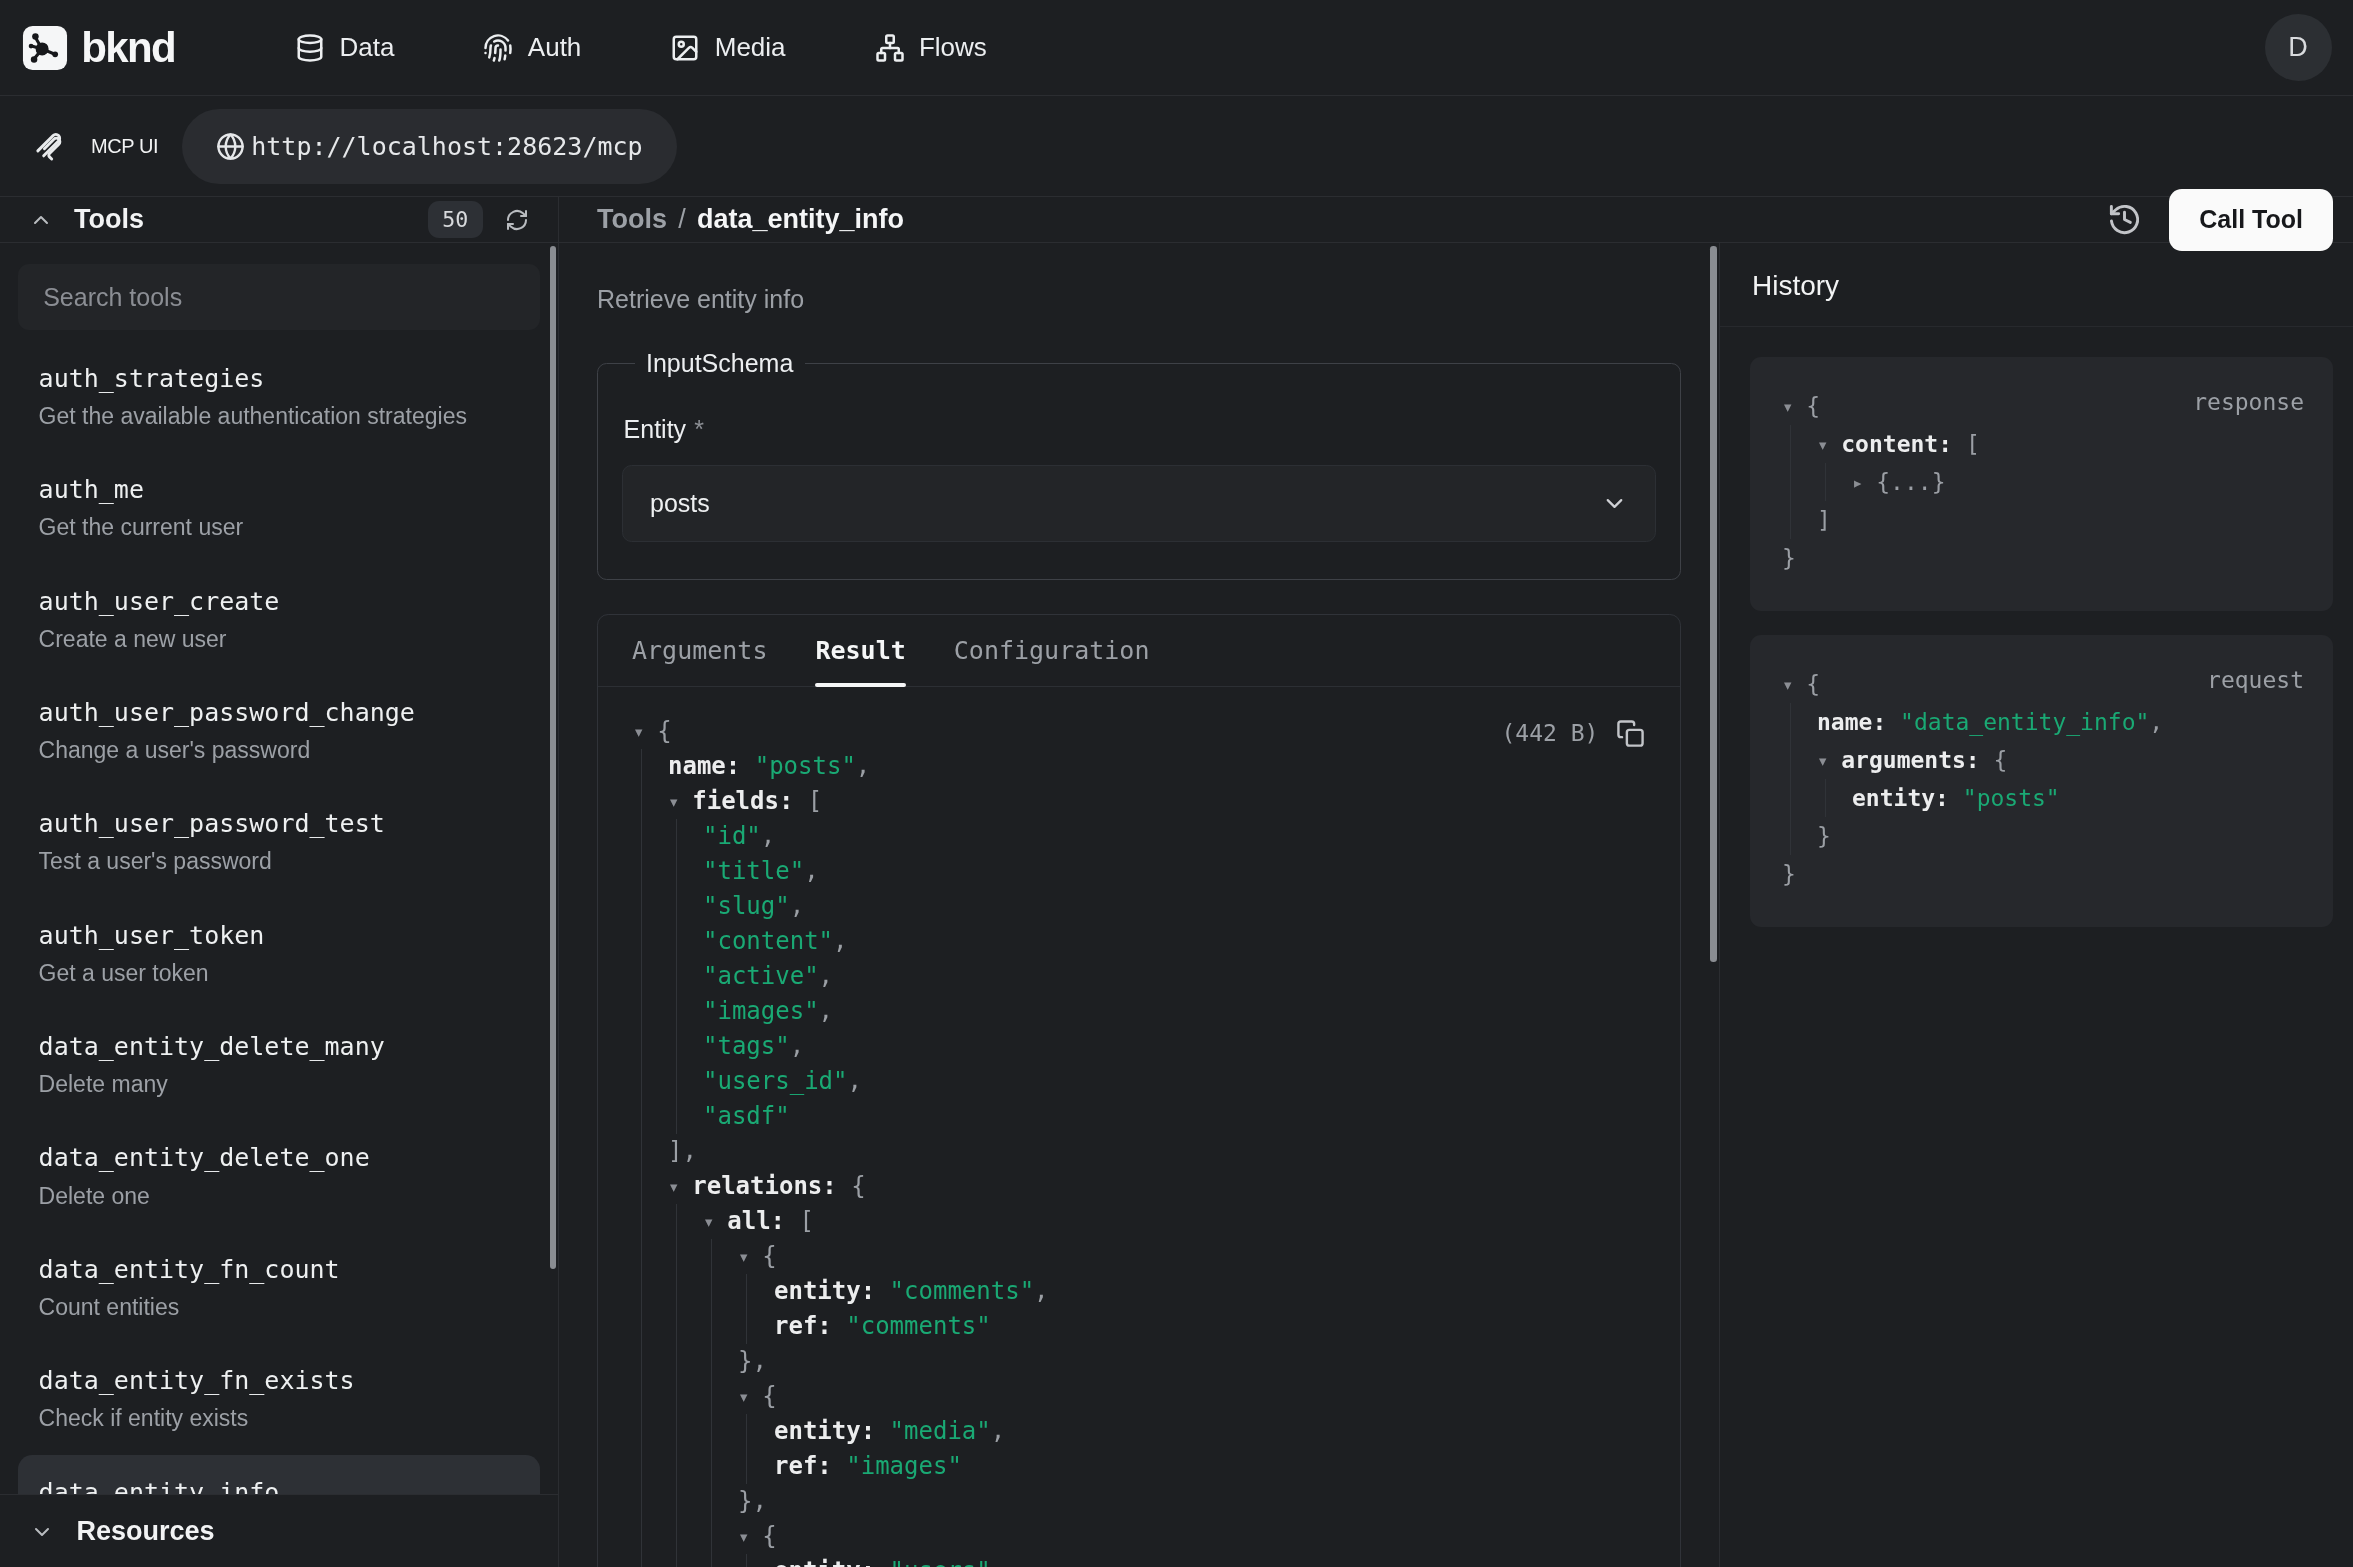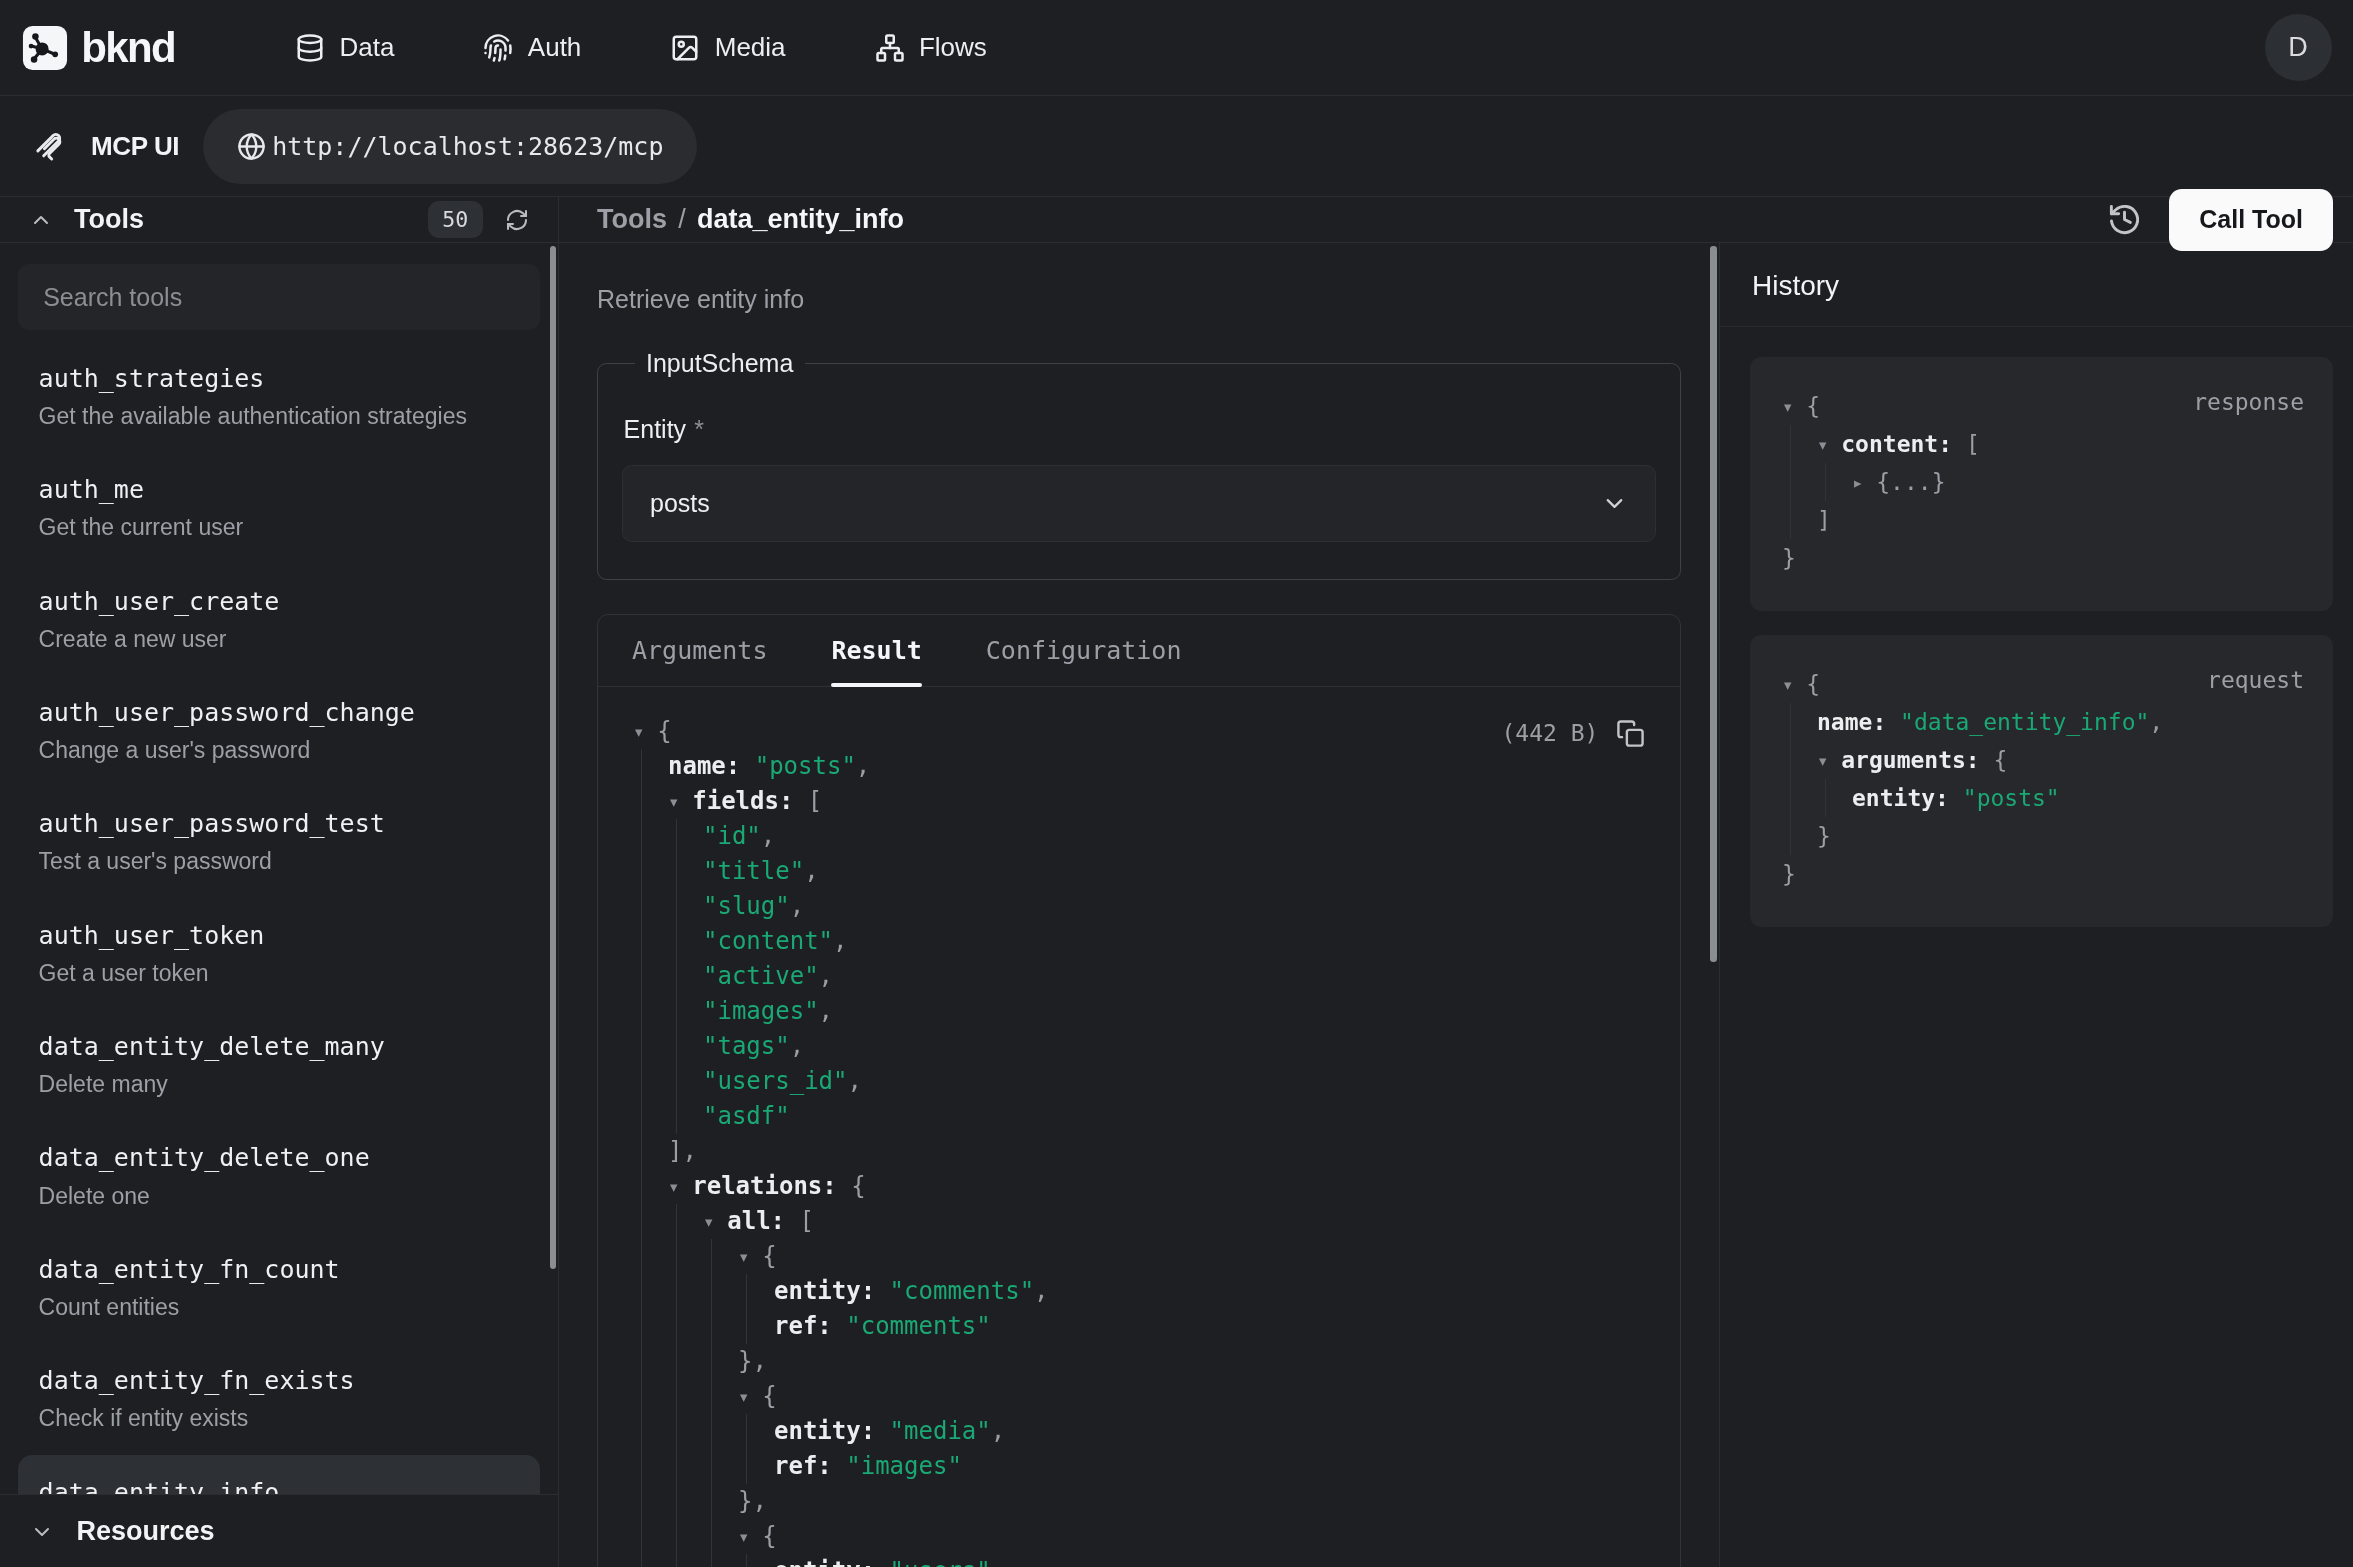--- a/index.html
+++ b/index.html
@@ -45,21 +45,21 @@
     background:#2c2f33;display:flex;align-items:center;justify-content:center;
     font-size:27px;color:#d9dbde;cursor:pointer;
   }
 
   
   .mcpbar{
     height:101px;display:flex;align-items:center;gap:24px;
     padding:0 32px;border-bottom:1.6px solid var(--border);
   }
   .mcp-logo{width:35px;height:35px;color:#e8eaec;}
-  .mcp-title{font-size:26px;font-weight:700;letter-spacing:-0.4px;}
+  .mcp-title{font-size:20px;font-weight:400;letter-spacing:-0.4px;}
   .mcp-url-pill{
     display:flex;align-items:center;gap:6px;height:75px;
     background:var(--pill-bg);border-radius:38px;padding:0 34px;
     color:#e6e8ea;font-size:25px;cursor:pointer;
   }
   .mcp-url-pill .icon{width:29px;height:29px;}
 
   
   .workspace{display:flex;height:1371px;}
 
@@ -132,21 +132,21 @@
   .entity-select{
     height:77px;background:var(--input-bg);border:0.8px solid #2c2f34;border-radius:9.6px;
     display:flex;align-items:center;padding:0 27px;font-size:25px;color:#eef0f1;cursor:pointer;
   }
   .entity-select .icon{width:27px;height:27px;margin-left:auto;color:#cfd1d5;}
   .tabs-panel{
     margin-top:34px;border:1.6px solid #303339;border-radius:11.2px;
     height:1119px;overflow:hidden;
   }
   .tab-row{
-    display:flex;align-items:center;gap:64px;height:72px;
+    display:flex;align-items:center;gap:48px;height:72px;
     padding:0 34px;border-bottom:1.6px solid #2c2f34;
   }
   .tab{font-family:"DejaVu Sans Mono", monospace;font-size:25px;color:var(--text-muted);cursor:pointer;height:100%;display:flex;align-items:center;position:relative;}
   .tab.active{color:#f5f6f7;font-weight:700;}
   .tab.active::after{content:"";position:absolute;left:0;right:0;bottom:-1.6px;height:4px;background:#f5f6f7;border-radius:2.4px;}
   .result-json{position:relative;padding:27px 32px 0 35px;}
   .result-meta{position:absolute;top:32px;right:35px;display:flex;align-items:center;gap:17.6px;}
   .result-size{font-family:"DejaVu Sans Mono", monospace;font-size:23px;color:var(--text-muted);}
   .copy-btn{width:29px;height:29px;color:#c2c4c8;cursor:pointer;}
   .main-thumb{

